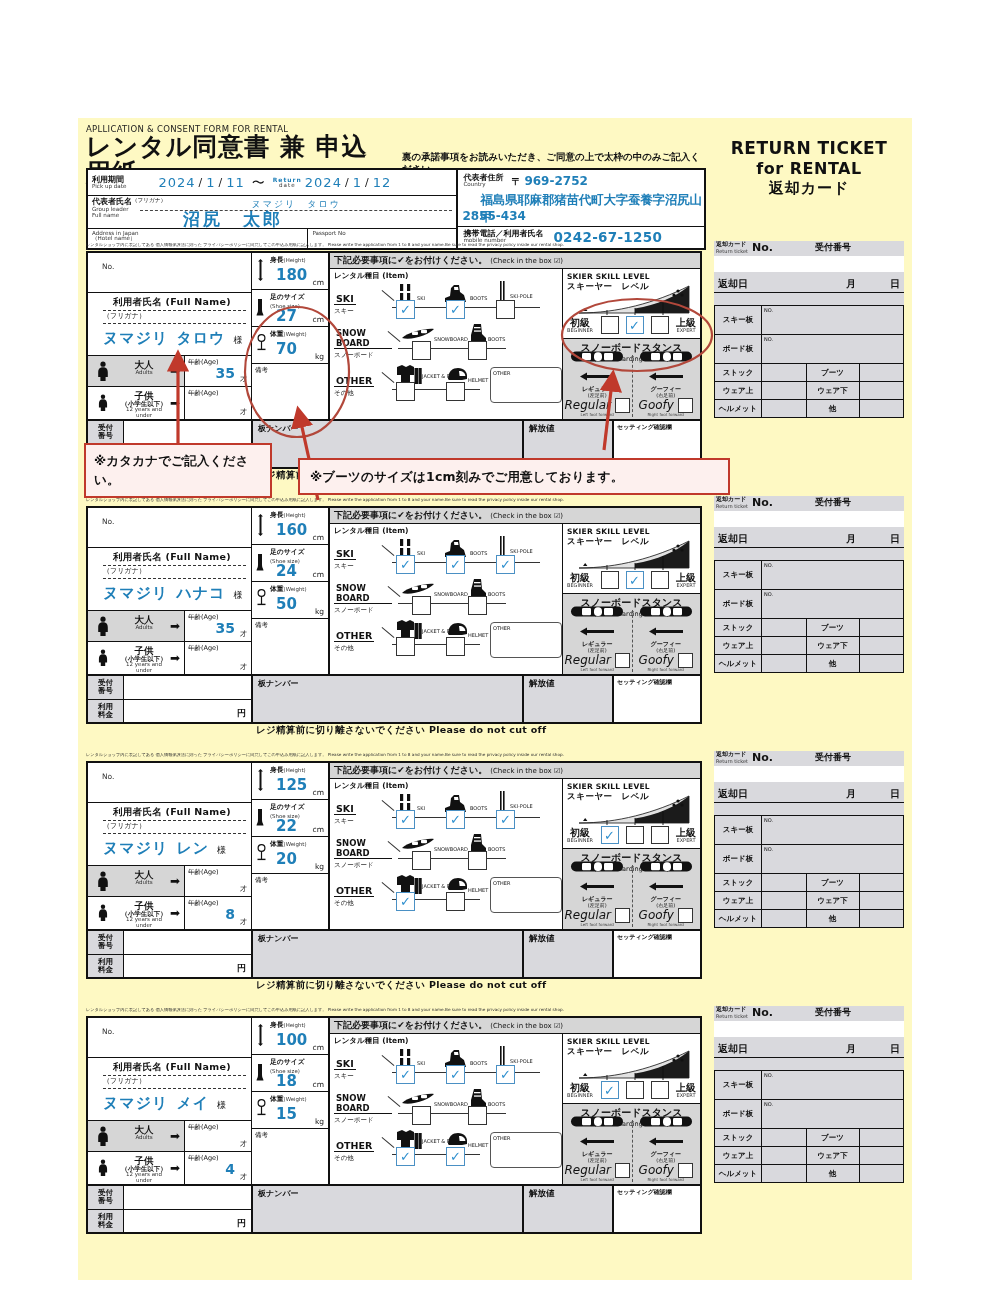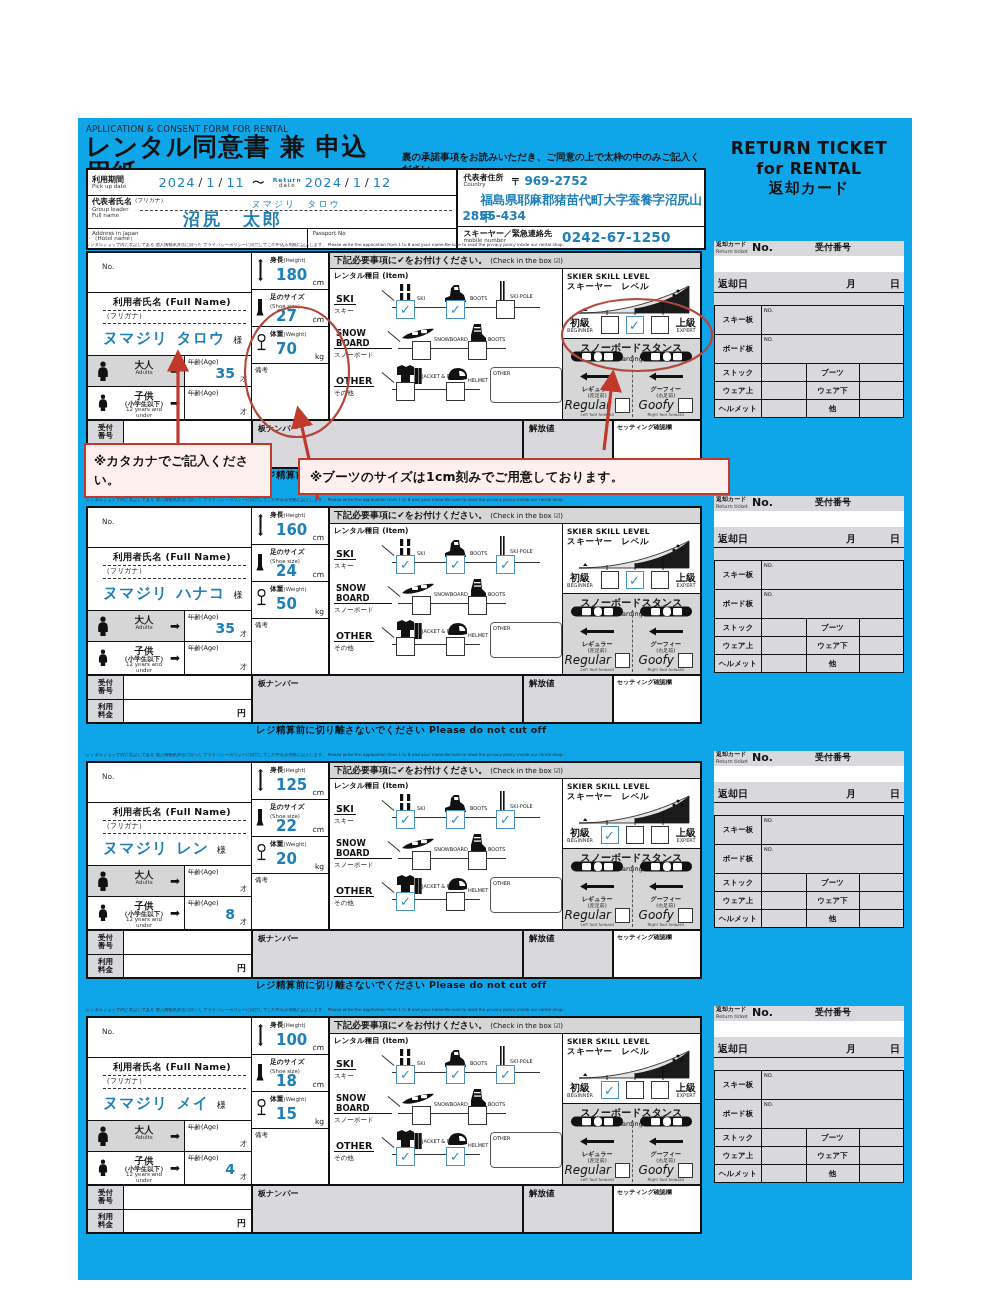--- a/index.html
+++ b/index.html
@@ -16,21 +16,21 @@
     font-size:33px;font-weight:bold;color:#c8201f;letter-spacing:1px;
     line-height:1.1;margin:0 0 6px 0;
     -webkit-text-stroke:0.6px #c8201f;
   }
   .h-note{font-size:15.5px;font-weight:bold;color:#111;line-height:1.45;margin:0;}
   .h-note2{font-size:15.5px;font-weight:bold;color:#111;line-height:1.45;margin:0;padding-left:12px;}
 
   
   .sheet{
     position:absolute;left:78px;top:118px;width:834px;height:1162px;
-    background:#0ea5e9;
+    background:#fef9c3;
   }
 
   
   .fh{position:absolute;left:8px;top:6px;width:616px;}
   .fh-eng{font-size:8.5px;letter-spacing:.3px;color:#222;}
   .fh-row{display:flex;align-items:flex-end;gap:10px;}
   .fh-jp{font-size:25px;font-weight:bold;letter-spacing:1px;line-height:1.05;}
   .fh-right{padding-bottom:3px;}
   .fh-r1{font-size:9.5px;font-weight:bold;line-height:1.25;}
   .fh-r2{font-size:7.2px;color:#333;line-height:1.25;}
@@ -286,21 +286,21 @@
               <span class="zip">969-2752</span>
             </div>
           </div>
           <div class="addr-row2">
             <div class="addrtext">福島県耶麻郡猪苗代町大字蚕養字沼尻山甲</div>
             <div class="addrtext2">2855-434</div>
           </div>
         </div>
         <div class="tb-cell addr-row3" style="border-top:1.5px solid #111;border-bottom:none;">
           <div>
-            <div class="lbl-jp">スキーヤー／緊急連絡先</div>
+            <div class="lbl-jp">携帯電話／利用者氏名</div>
             <div class="lbl-en">mobile number</div>
           </div>
           <div class="tel">0242-67-1250</div>
         </div>
       </div>
     </div>
 
     <div id="blocks">
         <div class="privacy" style="position: absolute; left: 8px; top: 125px; width: 616px;">レンタルショップ内に表記してある 個人情報保護法に則った プライバシーポリシーに同意してこの申込み用紙に記入します。 Please write the application from 1 to 8 and your name.Be sure to read the privacy policy inside our rental shop.</div>
         <div class="block" style="top: 133px;">

